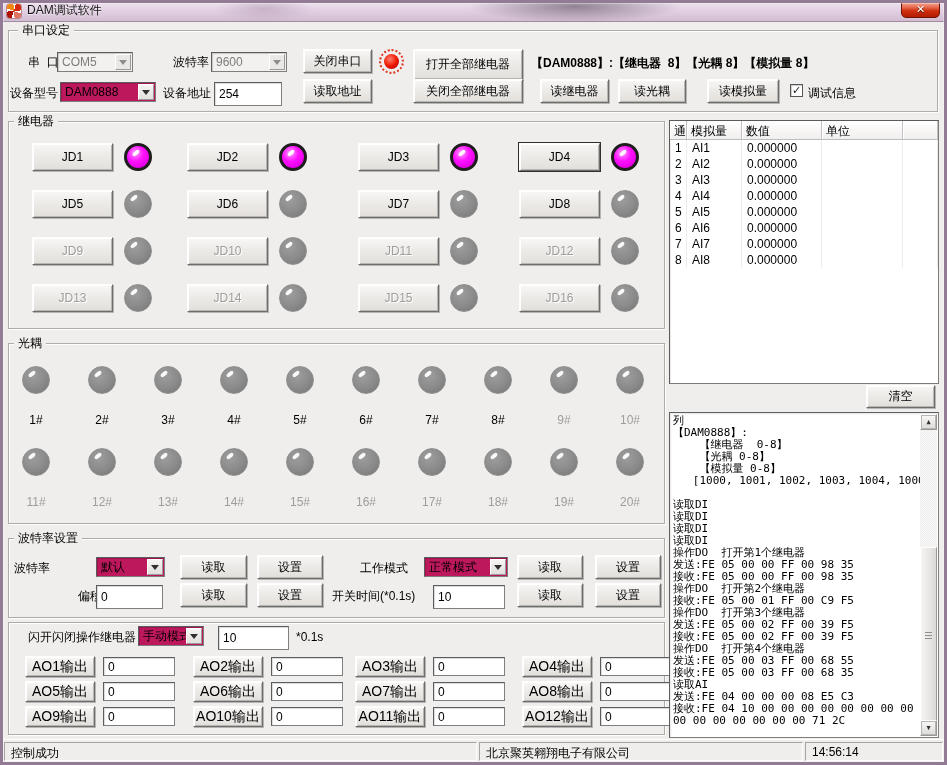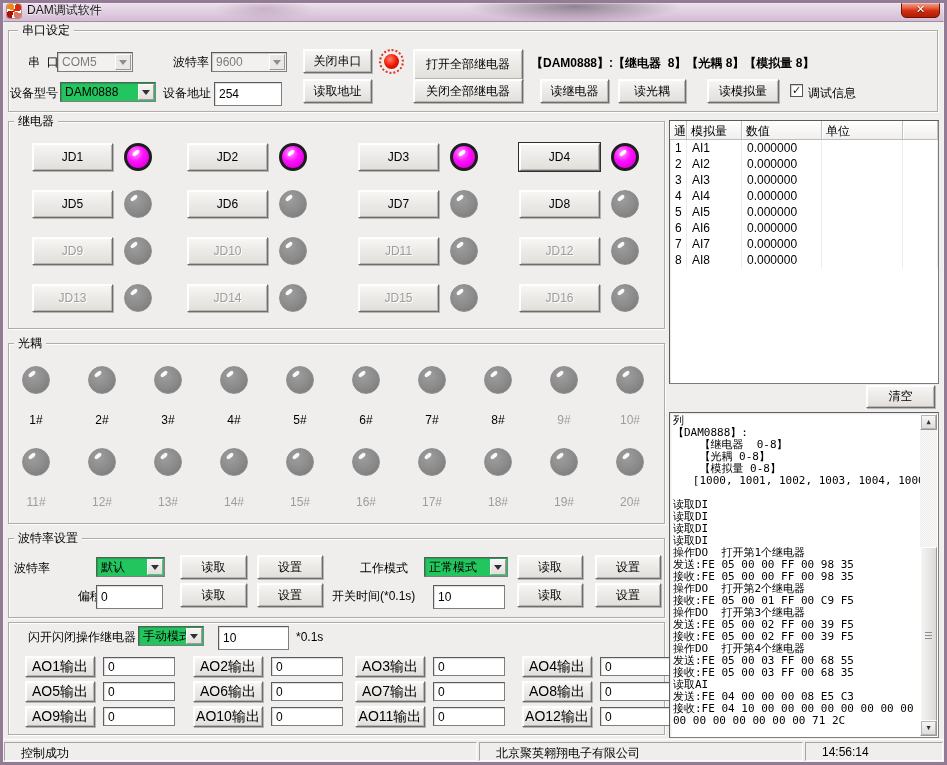--- a/index.html
+++ b/index.html
@@ -37,21 +37,21 @@
   .lbl { position:absolute; line-height:14px; white-space:pre; }
   
   .btn { display:flex; align-items:center; justify-content:center; white-space:nowrap;
     background:linear-gradient(#f8f7f6,#edebe8 45%,#e2dfdb);
     border:1px solid; border-color:#fdfdfd #6d6d6d #6d6d6d #fdfdfd;
     box-shadow: inset 1px 1px 0 #fff, inset -1px -1px 0 #b8b6b3, 1px 1px 0 rgba(110,110,110,.45);
     cursor:default; }
   .btn.focused { box-shadow: 0 0 0 1px #2e2e2e, inset 1px 1px 0 #fff, inset -1px -1px 0 #b8b6b3; }
   .btn.disabled { color:#9f9d9a; text-shadow:1px 1px 0 #fff; }
   
-  .combo { position:absolute; background:#22c55e; border:1px solid #7f7f7f;
+  .combo { position:absolute; background:#be185d; border:1px solid #7f7f7f;
     border-top-color:#5c5c5c; border-left-color:#5c5c5c;
     box-shadow: inset 1px 1px 1px rgba(0,0,0,.18);
     display:flex; align-items:center; padding-left:4px; }
   .arrow-box { position:absolute; right:1px; top:1px; bottom:1px; width:16px;
     background:linear-gradient(#f6f5f4,#e2dfdc); border:1px solid #9a9a9a;
     border-top-color:#fff; border-left-color:#fff;
     display:flex; align-items:center; justify-content:center; }
   .tri { width:0; height:0; border-left:4px solid transparent; border-right:4px solid transparent; border-top:5px solid #2f2f2f; }
   .combo.disabled { background:#f2f1ef; color:#7e7c7a; }
   .combo.disabled .arrow-box { background:#eae8e6; }
@@ -124,21 +124,21 @@
   .ao-grid { position:absolute; display:grid; grid-template-columns:168px 162px 167px 1fr;
     grid-template-rows:repeat(3,21px); row-gap:4px; }
   .ao-cell { display:flex; align-items:center; }
   .ao-btn { width:70px; height:21px; font-size:14px; }
   .ao-input { width:72px; height:19px; margin-left:8px; background:#fff; border:1px solid #7f7f7f;
     border-top-color:#5c5c5c; border-left-color:#5c5c5c;
     box-shadow: inset 1px 1px 1px rgba(0,0,0,.15); padding:0 4px; display:flex; align-items:center; }
   
   .statusbar { position:absolute; left:3px; right:3px; bottom:3px; height:23px;
     background:#efeeec; border-top:1px solid #fff; display:flex; z-index:55; }
-  .spanel { margin:2px 1px 1px 1px; padding:2px 6px 0 16px; border:1px solid;
+  .spanel { margin:2px 1px 1px 1px; padding:2px 6px 0 6px; border:1px solid;
     border-color:#a6a3a0 #fcfcfc #fcfcfc #a6a3a0; overflow:hidden; white-space:nowrap; }
   .p1 { flex:0 0 473px; } .p2 { flex:0 0 324px; } .p3 { flex:1; }
 </style>
 </head>
 <body>
 
 <div id="win">
 
   <div class="titlebar">
     <div class="smudge s1"></div>

